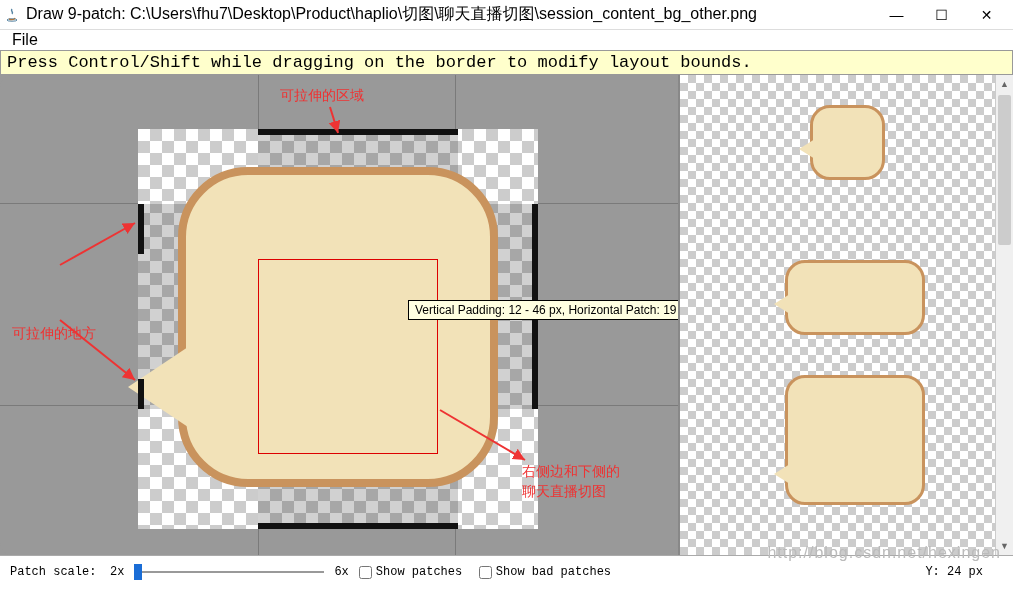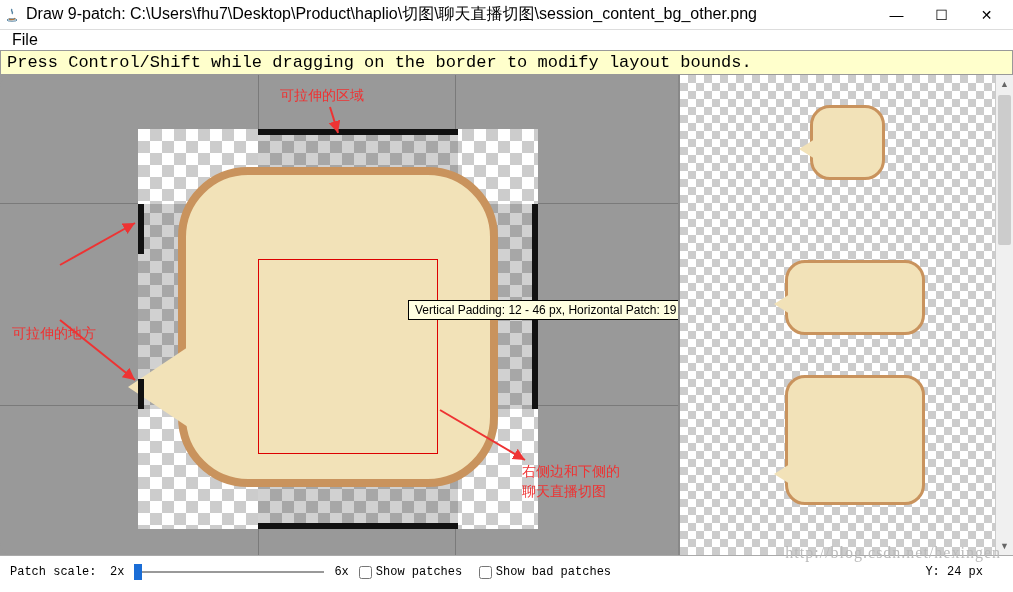--- a/index.html
+++ b/index.html
@@ -81,21 +81,21 @@
 
 .controls { border-top: 1px solid #aaa; background: #fff; padding: 6px 10px; font-family: "Courier New", monospace; font-size: 12px; }
 .ctrl-row { display: flex; align-items: center; height: 20px; gap: 10px; }
 .ctrl-label { min-width: 90px; }
 .slider { position: relative; width: 130px; height: 14px; }
 .slider .track { position: absolute; left: 0; right: 0; top: 6px; height: 2px; background: #999; }
 .slider .thumb { position: absolute; top: -1px; width: 8px; height: 16px; background: #1a6dd6; }
 .chk { display: inline-flex; align-items: center; gap: 4px; min-width: 110px; }
 .chk input { width: 13px; height: 13px; }
 .coord { margin-left: auto; font-family: "Courier New", monospace; padding-right: 20px; }
-.watermark { position: absolute; right: 12px; bottom: 30px; color: #bbb; font-family: Liberation Serif, serif; font-size: 16px; letter-spacing: 1px; pointer-events: none; }
+.watermark { position: absolute; right: 12px; bottom: 30px; color: #bbb; font-family: Liberation Sans, sans-serif; font-size: 16px; letter-spacing: 1px; pointer-events: none; }
 </style>
 </head>
 <body>
 
 <div class="titlebar">
   <span class="java-icon">
     <svg width="16" height="16" viewBox="0 0 16 16">
         <path d="M5 12c3 1 5 1 6-1" stroke="#e76f00" stroke-width="1.4" fill="none"></path>
         <path d="M8 2c-2 2 2 3 0 5" stroke="#5382a1" stroke-width="1.4" fill="none"></path>
         <ellipse cx="8" cy="13" rx="5" ry="1.2" fill="none" stroke="#5382a1" stroke-width="1"></ellipse>

